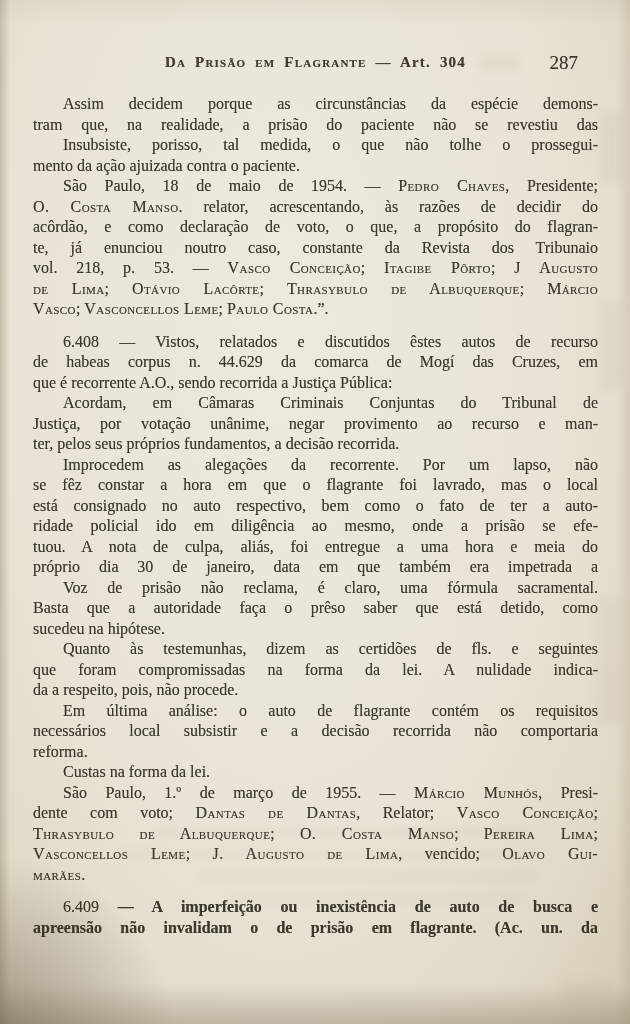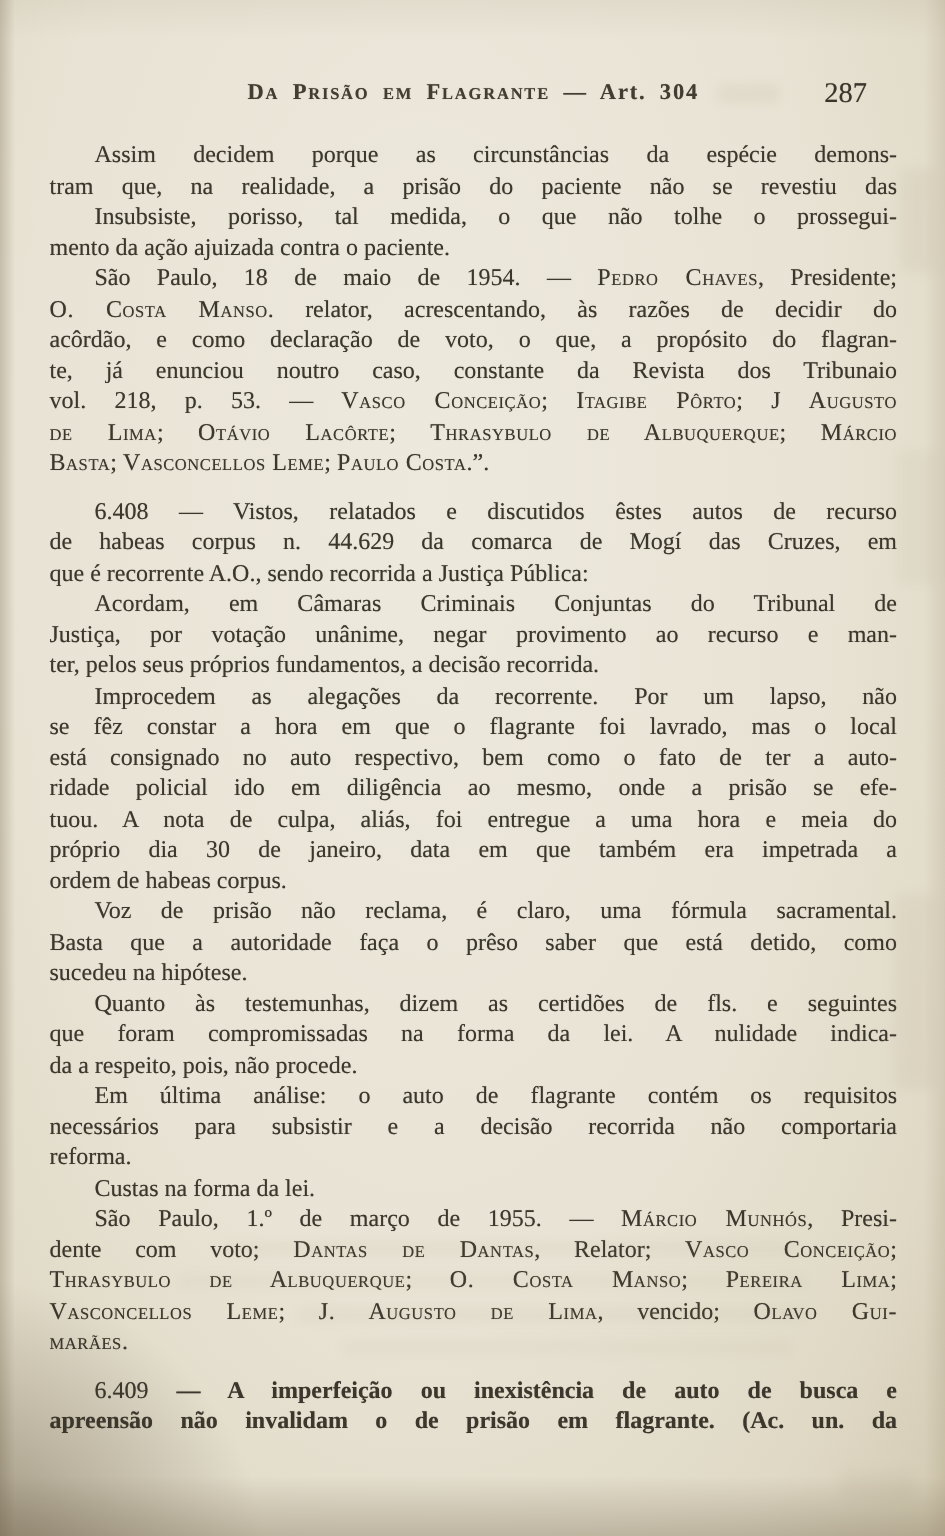--- a/index.html
+++ b/index.html
@@ -70,42 +70,41 @@
       <div class="line indent"><span class="seg">Assim decidem porque as circunstâncias da espécie demons-</span></div>
       <div class="line"><span class="seg">tram que, na realidade, a prisão do paciente não se revestiu das</span></div>
       <div class="line indent"><span class="seg">Insubsiste, porisso, tal medida, o que não tolhe o prossegui-</span></div>
       <div class="line no-just"><span class="seg">mento da ação ajuizada contra o paciente.</span></div>
       <div class="line indent"><span class="seg">São Paulo, 18 de maio de 1954. — </span><span class="seg sc">Pedro Chaves</span><span class="seg">, Presidente;</span></div>
       <div class="line"><span class="seg sc">O. Costa Manso</span><span class="seg">. relator, acrescentando, às razões de decidir do</span></div>
       <div class="line"><span class="seg">acôrdão, e como declaração de voto, o que, a propósito do flagran-</span></div>
       <div class="line"><span class="seg">te, já enunciou noutro caso, constante da Revista dos Tribunaio</span></div>
       <div class="line"><span class="seg">vol. 218, p. 53. — </span><span class="seg sc">Vasco Conceição</span><span class="seg">; </span><span class="seg sc">Itagibe Pôrto</span><span class="seg">; J </span><span class="seg sc">Augusto</span></div>
       <div class="line"><span class="seg sc">de Lima</span><span class="seg">; </span><span class="seg sc">Otávio Lacôrte</span><span class="seg">; </span><span class="seg sc">Thrasybulo de Albuquerque</span><span class="seg">; </span><span class="seg sc">Márcio</span></div>
-      <div class="line no-just"><span class="seg sc">Basta</span><span class="seg">; </span><span class="seg sc">Vasconcellos Leme</span><span class="seg">; </span><span class="seg sc">Paulo Costa</span><span class="seg">.”.</span></div>
+      <div class="line no-just"><span class="seg sc">Vasco</span><span class="seg">; </span><span class="seg sc">Vasconcellos Leme</span><span class="seg">; </span><span class="seg sc">Paulo Costa</span><span class="seg">.”.</span></div>
       <div class="line indent gap"><span class="seg bold">6.408</span><span class="seg"> — Vistos, relatados e discutidos êstes autos de recurso</span></div>
       <div class="line"><span class="seg">de </span><span class="seg it">habeas corpus</span><span class="seg"> n. 44.629 da comarca de Mogí das Cruzes, em</span></div>
       <div class="line no-just"><span class="seg">que é recorrente A.O., sendo recorrida a Justiça Pública:</span></div>
       <div class="line indent"><span class="seg">Acordam, em Câmaras Criminais Conjuntas do Tribunal de</span></div>
       <div class="line"><span class="seg">Justiça, por votação unânime, negar provimento ao recurso e man-</span></div>
       <div class="line no-just"><span class="seg">ter, pelos seus próprios fundamentos, a decisão recorrida.</span></div>
       <div class="line indent"><span class="seg">Improcedem as alegações da recorrente.  Por um lapso, não</span></div>
       <div class="line"><span class="seg">se fêz constar a hora em que o flagrante foi lavrado, mas o local</span></div>
       <div class="line"><span class="seg">está consignado no auto respectivo, bem como o fato de ter a auto-</span></div>
       <div class="line"><span class="seg">ridade policial ido em diligência ao mesmo, onde a prisão se efe-</span></div>
       <div class="line"><span class="seg">tuou.  A nota de culpa, aliás, foi entregue a uma hora e meia do</span></div>
       <div class="line"><span class="seg">próprio dia 30 de janeiro, data em que também era impetrada a</span></div>
-      <div class="line no-just"><span class="seg">ordem de </span><span class="seg it">habeas corpus</span><span class="seg">.</span></div>
       <div class="line indent"><span class="seg">Voz de prisão não reclama, é claro, uma fórmula sacramental.</span></div>
       <div class="line"><span class="seg">Basta que a autoridade faça o prêso saber que está detido, como</span></div>
       <div class="line no-just"><span class="seg">sucedeu na hipótese.</span></div>
       <div class="line indent"><span class="seg">Quanto às testemunhas, dizem as certidões de fls. e seguintes</span></div>
       <div class="line"><span class="seg">que foram compromissadas na forma da lei.  A nulidade indica-</span></div>
       <div class="line no-just"><span class="seg">da a respeito, pois, não procede.</span></div>
       <div class="line indent"><span class="seg">Em última análise: o auto de flagrante contém os requisitos</span></div>
-      <div class="line"><span class="seg">necessários para subsistir e a decisão recorrida não comportaria</span></div>
+      <div class="line"><span class="seg">necessários local subsistir e a decisão recorrida não comportaria</span></div>
       <div class="line no-just"><span class="seg">reforma.</span></div>
       <div class="line indent no-just"><span class="seg">Custas na forma da lei.</span></div>
       <div class="line indent"><span class="seg">São Paulo, 1.º de março de 1955. — </span><span class="seg sc">Márcio Munhós</span><span class="seg">, Presi-</span></div>
       <div class="line"><span class="seg">dente com voto; </span><span class="seg sc">Dantas de Dantas</span><span class="seg">, Relator; </span><span class="seg sc">Vasco Conceição</span><span class="seg">;</span></div>
       <div class="line"><span class="seg sc">Thrasybulo de Albuquerque</span><span class="seg">; </span><span class="seg sc">O. Costa Manso</span><span class="seg">; </span><span class="seg sc">Pereira Lima</span><span class="seg">;</span></div>
       <div class="line"><span class="seg sc">Vasconcellos Leme</span><span class="seg">; </span><span class="seg sc">J. Augusto de Lima</span><span class="seg">, vencido; </span><span class="seg sc">Olavo Gui-</span></div>
       <div class="line no-just"><span class="seg sc">marães</span><span class="seg">.</span></div>
       <div class="line indent gap strong"><span class="seg bold">6.409</span><span class="seg"> — A imperfeição ou inexistência de auto de busca e</span></div>
       <div class="line strong"><span class="seg">apreensão não invalidam o de prisão em flagrante.  (Ac. un. da</span></div>
     </div>

